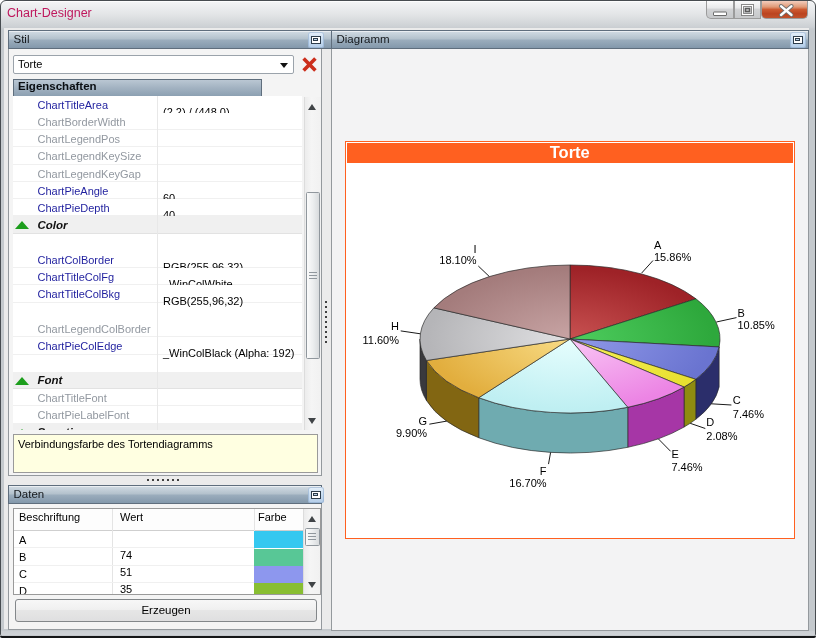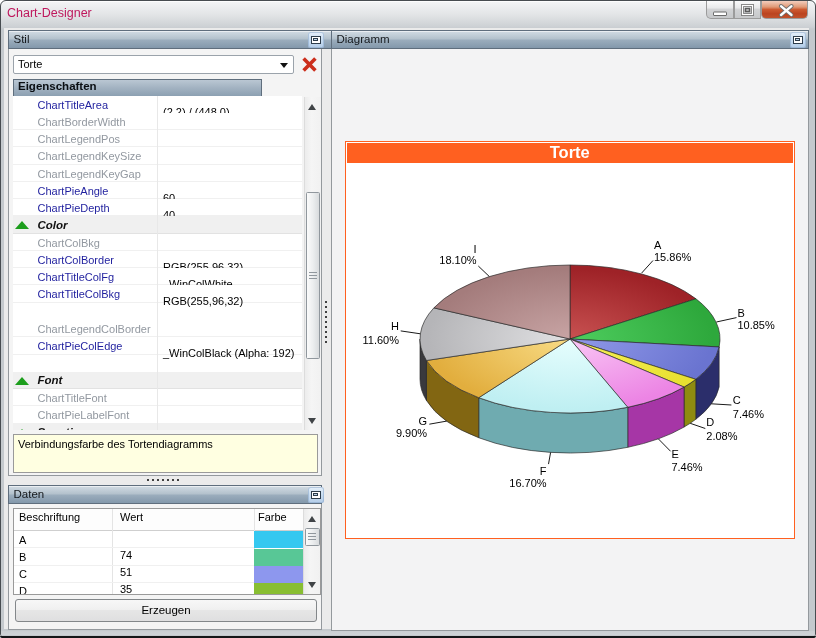--- a/index.html
+++ b/index.html
@@ -139,24 +139,20 @@
       <span class="gv">60</span>
     </div>
     <div class="grow" style="top:103.62px;height:17.27px">
       <span class="gn gset">ChartPieDepth</span>
       <span class="gv">40</span>
     </div>
     <div class="grow ggroup" style="top:120.89px;height:17.27px">
       <span class="tri"></span>
       <span class="gname">Color</span>
     </div>
-    <div class="grow" style="top:138.16px;height:17.27px">
-      <span class="gn gunset">ChartColBkg</span>
-      <span class="gv"></span>
-    </div>
     <div class="grow" style="top:155.43px;height:17.27px">
       <span class="gn gset">ChartColBorder</span>
       <span class="gv">RGB(255,96,32)</span>
     </div>
     <div class="grow" style="top:172.70px;height:17.27px">
       <span class="gn gset">ChartTitleColFg</span>
       <span class="gv">_WinColWhite</span>
     </div>
     <div class="grow" style="top:189.97px;height:17.27px">
       <span class="gn gset">ChartTitleColBkg</span>

